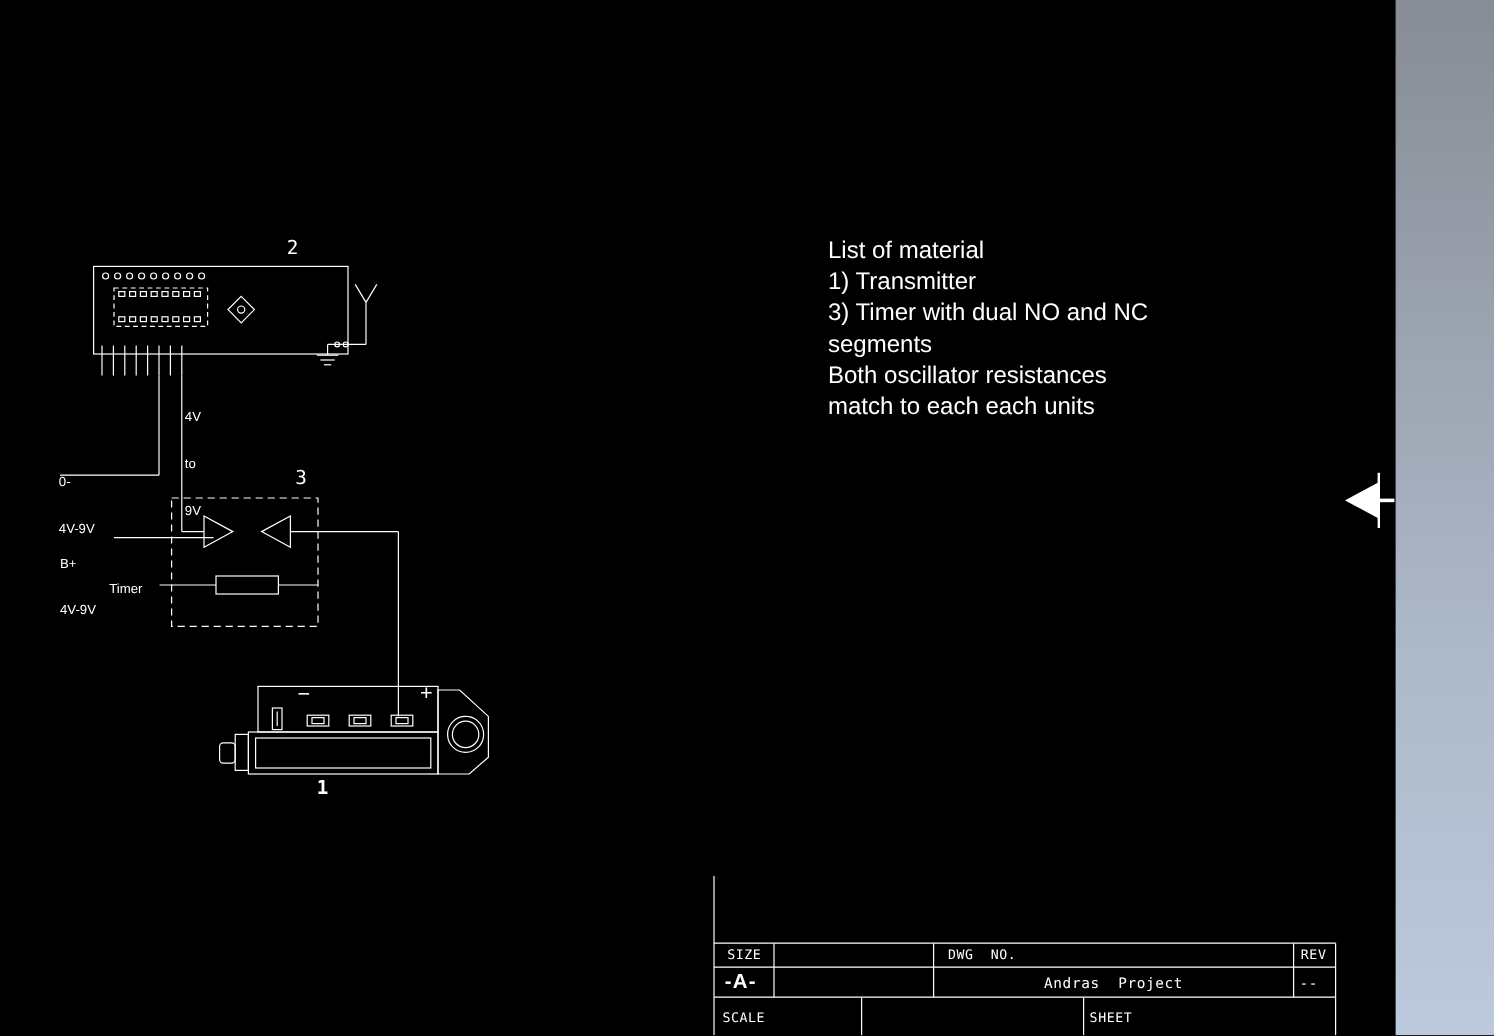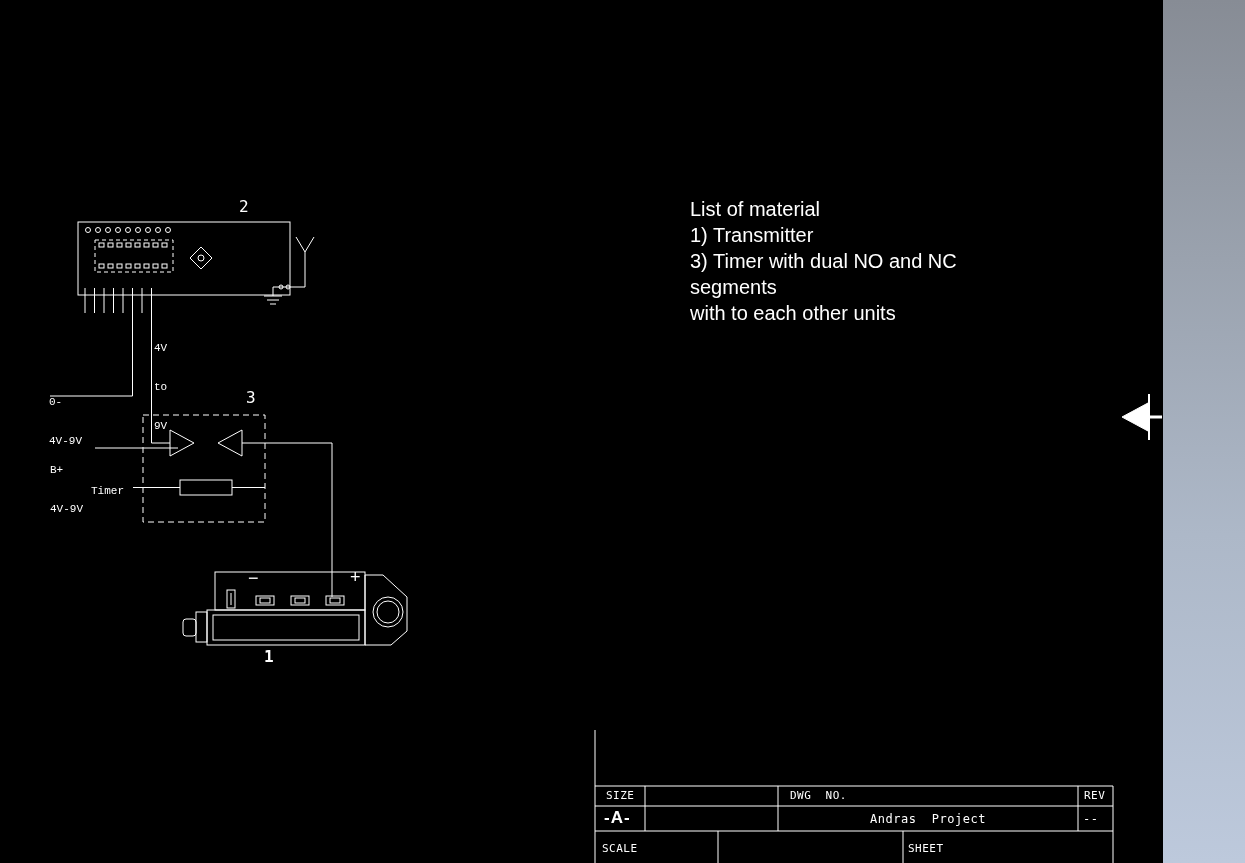--- a/index.html
+++ b/index.html
@@ -4,21 +4,21 @@
 <style>
   html,body { margin:0; padding:0; background:#000; }
   .canvas {
     position:relative; width:1245px; height:863px;
     background:#000000; overflow:hidden;
     font-family:"DejaVu Sans Mono", monospace;
   }
   svg.lineart { position:absolute; left:0; top:0; }
   .cad-label {
     position:absolute; color:#fff; font-size:11px; line-height:13px;
-    white-space:pre; font-family:Liberation Mono, monospace;
+    white-space:pre; font-family:Liberation Sans, sans-serif;
   }
   .comp-num {
     position:absolute; color:#fff; font-size:16px;
     font-family:"DejaVu Sans Mono", monospace;
   }
   .polarity {
     position:absolute; color:#fff; font-size:18px;
     font-family:"Liberation Sans", sans-serif;
   }
   .notes {
@@ -197,21 +197,22 @@
   <div class="cad-label" style="left:91px; top:485px;">Timer</div>
 
   <div class="polarity" style="left:248px; top:568px;">−</div>
   <div class="polarity" style="left:350px; top:567px;">+</div>
 
   <div class="notes">
     <div>List of material</div>
     <div>1) Transmitter</div>
     <div>3) Timer with dual NO and NC</div>
     <div>segments</div>
-    <div>with to each other units</div>
+    <div>Both oscillator resistances</div>
+    <div>match to each each units</div>
   </div>
 
   <div class="tb-text" style="left:606px; top:789px;">SIZE</div>
   <div class="tb-text" style="left:790px; top:789px;">DWG  NO.</div>
   <div class="tb-text" style="left:1084px; top:789px;">REV</div>
   <div class="tb-big" style="left:604px; top:808px;">-A-</div>
   <div class="tb-text tb-center" style="left:778px; top:812px; width:300px; font-size:12px;text-align:center;">Andras  Project</div>
   <div class="tb-text" style="left:1083px; top:812px; font-size:12px;">--</div>
   <div class="tb-text" style="left:602px; top:842px;">SCALE</div>
   <div class="tb-text" style="left:908px; top:842px;">SHEET</div>

